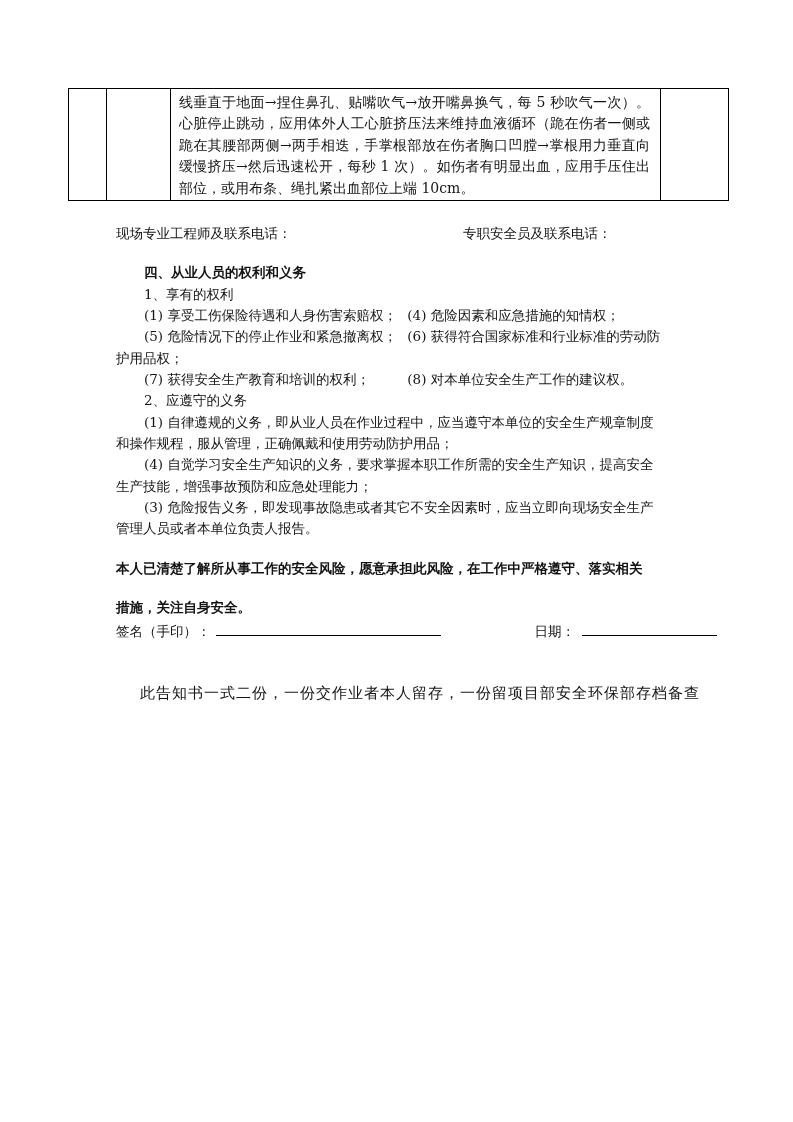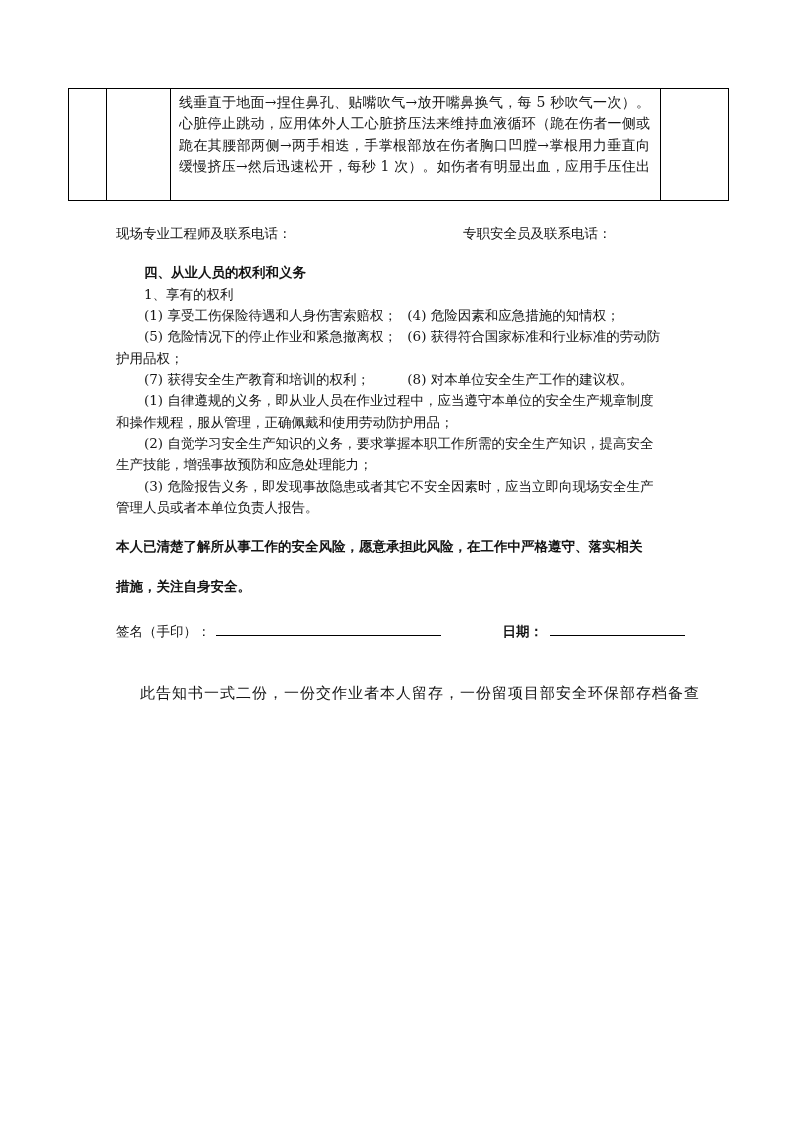--- a/index.html
+++ b/index.html
@@ -40,40 +40,41 @@
   .c1{display:inline-block;min-width:259px;text-indent:0;}
   .right-label{position:absolute;left:347px;top:0;}
   
   .sig-row{
     position:absolute;left:116px;top:621px;
     font-size:13.5px;line-height:20px;white-space:nowrap;
   }
   .uline{display:inline-block;border-bottom:1px solid #000;height:14px;}
   .u1{width:225px;margin-left:5px;}
   .u2{width:135px;margin-left:7px;}
-  .date-label{margin-left:62px;font-weight:bold;}
+  .date-label{margin-left:94px;}
   
   .note{
     position:absolute;left:116px;top:684px;
     font-size:15px;letter-spacing:1px;white-space:nowrap;margin-left:24px;
   }
 </style>
 </head>
 <body>
 
 <div class="page">
 
   <div class="doc-table">
     <div class="cell c-1"></div>
     <div class="cell c-2"></div>
     <div class="cell c-3">
       <div class="t-line t-just">线垂直于地面→捏住鼻孔、贴嘴吹气→放开嘴鼻换气，每 5 秒吹气一次）。如</div>
       <div class="t-line t-just">心脏停止跳动，应用体外人工心脏挤压法来维持血液循环（跪在伤者一侧或骑</div>
       <div class="t-line t-just">跪在其腰部两侧→两手相迭，手掌根部放在伤者胸口凹膛→掌根用力垂直向下</div>
       <div class="t-line t-just">缓慢挤压→然后迅速松开，每秒 1 次）。如伤者有明显出血，应用手压住出血</div>
+      <div class="t-line">部位，或用布条、绳扎紧出血部位上端 10cm。</div>
     </div>
     <div class="cell c-4"></div>
   </div>
 
   <div class="body-block">
 
     <div class="bl">
       <span>现场专业工程师及联系电话：</span>
       <span class="right-label">专职安全员及联系电话：</span>
     </div>
@@ -93,25 +94,26 @@
       <span>(6) 获得符合国家标准和行业标准的劳动防</span>
     </div>
 
     <div class="bl">护用品权；</div>
 
     <div class="bl ind">
       <span class="c1">(7) 获得安全生产教育和培训的权利；</span>
       <span>(8) 对本单位安全生产工作的建议权。</span>
     </div>
 
+    <div class="bl ind">2、应遵守的义务</div>
 
     <div class="bl ind">(1) 自律遵规的义务，即从业人员在作业过程中，应当遵守本单位的安全生产规章制度</div>
     <div class="bl">和操作规程，服从管理，正确佩戴和使用劳动防护用品；</div>
 
-    <div class="bl ind">(2) 自觉学习安全生产知识的义务，要求掌握本职工作所需的安全生产知识，提高安全</div>
+    <div class="bl ind">(4) 自觉学习安全生产知识的义务，要求掌握本职工作所需的安全生产知识，提高安全</div>
     <div class="bl">生产技能，增强事故预防和应急处理能力；</div>
 
     <div class="bl ind">(3) 危险报告义务，即发现事故隐患或者其它不安全因素时，应当立即向现场安全生产</div>
     <div class="bl">管理人员或者本单位负责人报告。</div>
 
     <div class="bl bold">本人已清楚了解所从事工作的安全风险，愿意承担此风险，在工作中严格遵守、落实相关</div>
     <div class="bl bold">措施，关注自身安全。</div>
 
   </div>
 

